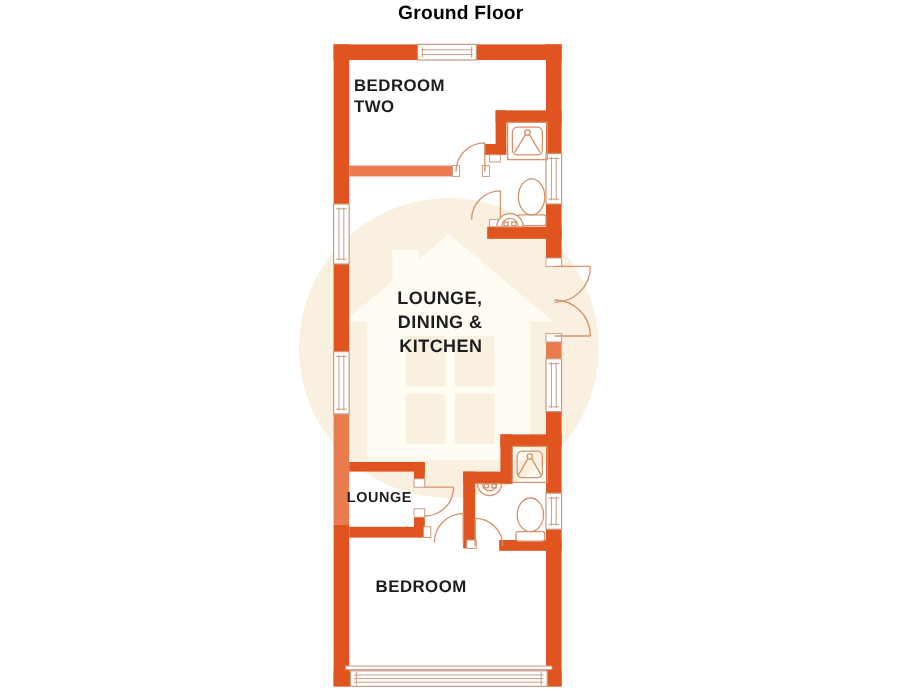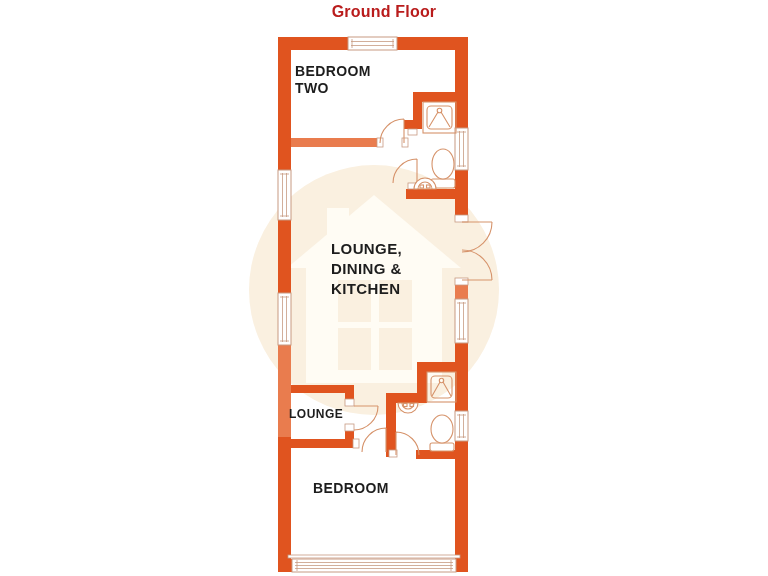--- a/index.html
+++ b/index.html
@@ -13,22 +13,22 @@
   .frame{fill:#fff;stroke:var(--window-frame,#c79a82);stroke-width:0.8;}
   .fx{fill:none;stroke:var(--fixture-line,#d6936b);stroke-width:1.1;}
   .fxfill{fill:#fff;stroke:var(--fixture-line,#d6936b);stroke-width:1.1;}
   .wm-c{fill:var(--watermark-circle,#faf0e0);}
   .wm-h{fill:var(--watermark-house,#fffcf4);}
   .wm-p{fill:var(--watermark-circle,#faf0e0);}
   .label{position:absolute;font-weight:bold;color:var(--label-text,#1d1d1d);
          letter-spacing:.4px;text-align:left;line-height:17px;font-size:14px;}
   .label div{white-space:nowrap;}
   #title{position:absolute;left:0;top:3px;width:768px;text-align:center;
-         font-size:16px;font-weight:bold;color:#b91c1c;letter-spacing:.2px;}
-  #lbl-lounge{text-align:left;font-size:15px;line-height:20px;}
+         font-size:16px;font-weight:bold;color:#000000;letter-spacing:.2px;}
+  #lbl-lounge{text-align:right;font-size:15px;line-height:20px;}
   #lbl-utility{font-size:12px;letter-spacing:.5px;}
 </style>
 </head>
 <body>
 
 <div id="stage">
 
   <svg width="768" height="576" viewBox="0 0 768 576">
 
     <g>

